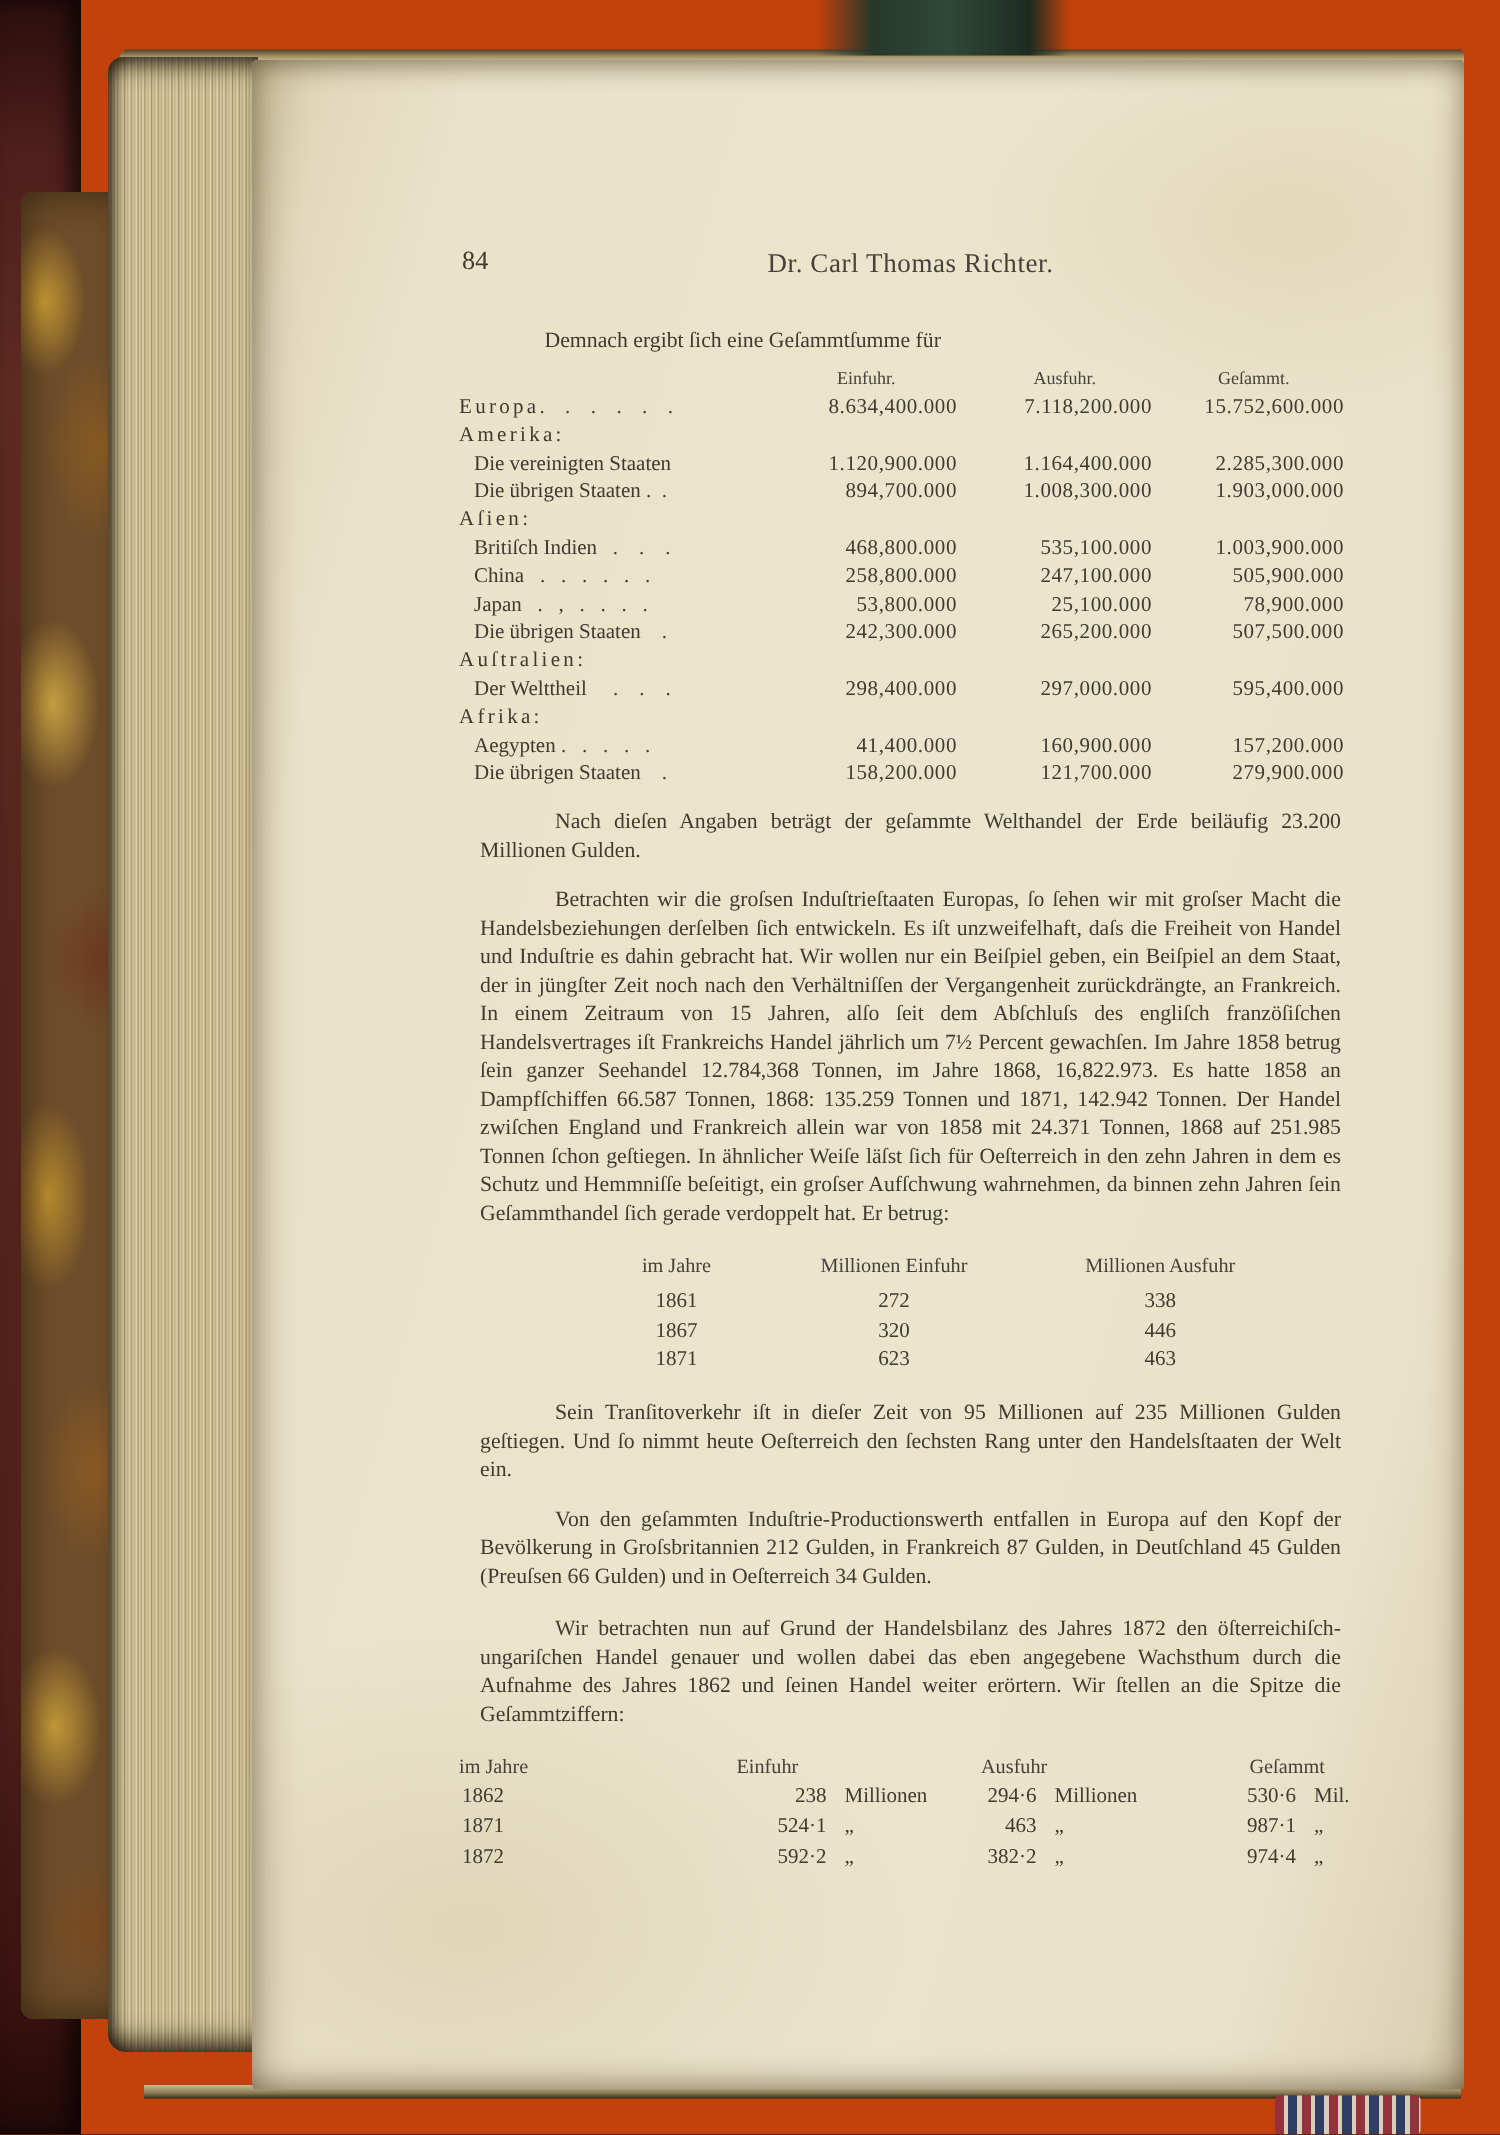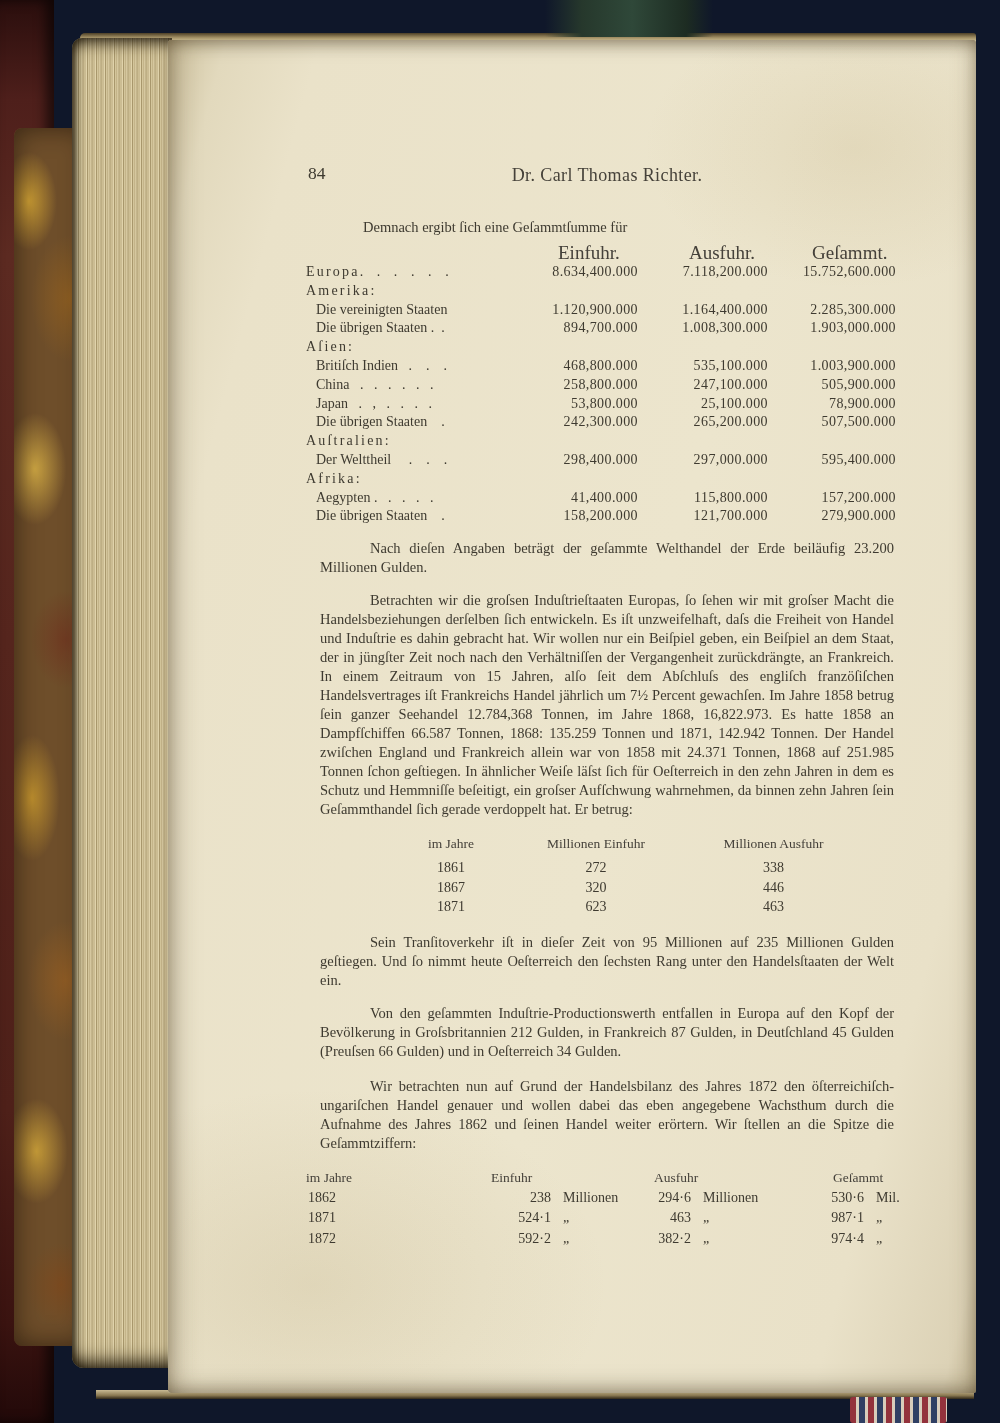--- a/index.html
+++ b/index.html
@@ -1,16 +1,16 @@
 <!DOCTYPE html>
 <html lang="de"><head>
 <meta charset="utf-8">
 <style>
   html,body{margin:0;padding:0;background:#0b0a08;}
-  .scene{position:relative;width:1000px;height:1423px;overflow:hidden;background:#0f172a;
+  .scene{position:relative;width:1000px;height:1423px;overflow:hidden;background:#c2410c;
          font-family:"Liberation Serif","DejaVu Serif",serif;}
   
   .spine{position:absolute;left:0;top:0;width:54px;height:1423px;
     background:linear-gradient(180deg,#2a0e0d 0%,#4e1f1b 7%,#5c2a21 18%,#55251d 45%,#4e2019 78%,#3a1310 93%,#220909 100%);
     box-shadow:inset -8px 0 12px rgba(0,0,0,.6);}
   .marble{position:absolute;left:14px;top:128px;width:74px;height:1218px;border-radius:8px;
     background-color:#6e4e2a;
     background-image:
       radial-gradient(40px 70px at 20% 6%,#c99c34 0%,rgba(201,156,52,0) 70%),
       radial-gradient(55px 90px at 75% 14%,#8a5c22 0%,rgba(138,92,34,0) 70%),
@@ -46,21 +46,21 @@
   .content{position:absolute;left:138px;top:126px;width:602px;color:#3e3a30;
     font-size:14.5px;line-height:19px;}
   
   .pagehead{position:relative;height:22px;}
   .pageno{position:absolute;left:2px;top:-2px;font-size:17.5px;}
   .runhead{position:absolute;left:0;right:0;text-align:center;font-size:18px;letter-spacing:.4px;color:#46423a;}
   
   .intro{margin:30px 0 0 57px;}
   
   .t1{margin-top:6px;font-size:14px;}
-  .t1head{position:relative;height:19px;font-size:19px;color:#45413a;}
+  .t1head{position:relative;height:19px;font-size:12px;color:#45413a;}
   .t1head .h1{position:absolute;left:252px;}
   .t1head .h2{position:absolute;left:383px;}
   .t1head .h3{position:absolute;left:506px;}
   .t1row{display:flex;height:18.8px;align-items:baseline;}
   .t1label{flex:0 0 190px;white-space:pre;}
   .t1label.ind{padding-left:10px;flex-basis:180px;}
   .ls{letter-spacing:2.2px;}
   .t1num{text-align:right;letter-spacing:.4px;white-space:pre;}
   .n1{flex:0 0 142px;} .n2{flex:0 0 130px;} .n3{flex:0 0 128px;}
   
@@ -173,21 +173,21 @@
           <span class="t1num n1">298,400.000</span>
           <span class="t1num n2">297,000.000</span>
           <span class="t1num n3">595,400.000</span>
         </div>
         <div class="t1row">
           <span class="t1label ls">Afrika:</span>
         </div>
         <div class="t1row">
           <span class="t1label ind">Aegypten .   .   .   .   .</span>
           <span class="t1num n1">41,400.000</span>
-          <span class="t1num n2">115,800.000</span>
+          <span class="t1num n2">160,900.000</span>
           <span class="t1num n3">157,200.000</span>
         </div>
         <div class="t1row">
           <span class="t1label ind">Die übrigen Staaten    .</span>
           <span class="t1num n1">158,200.000</span>
           <span class="t1num n2">121,700.000</span>
           <span class="t1num n3">279,900.000</span>
         </div>
       </div>
 

